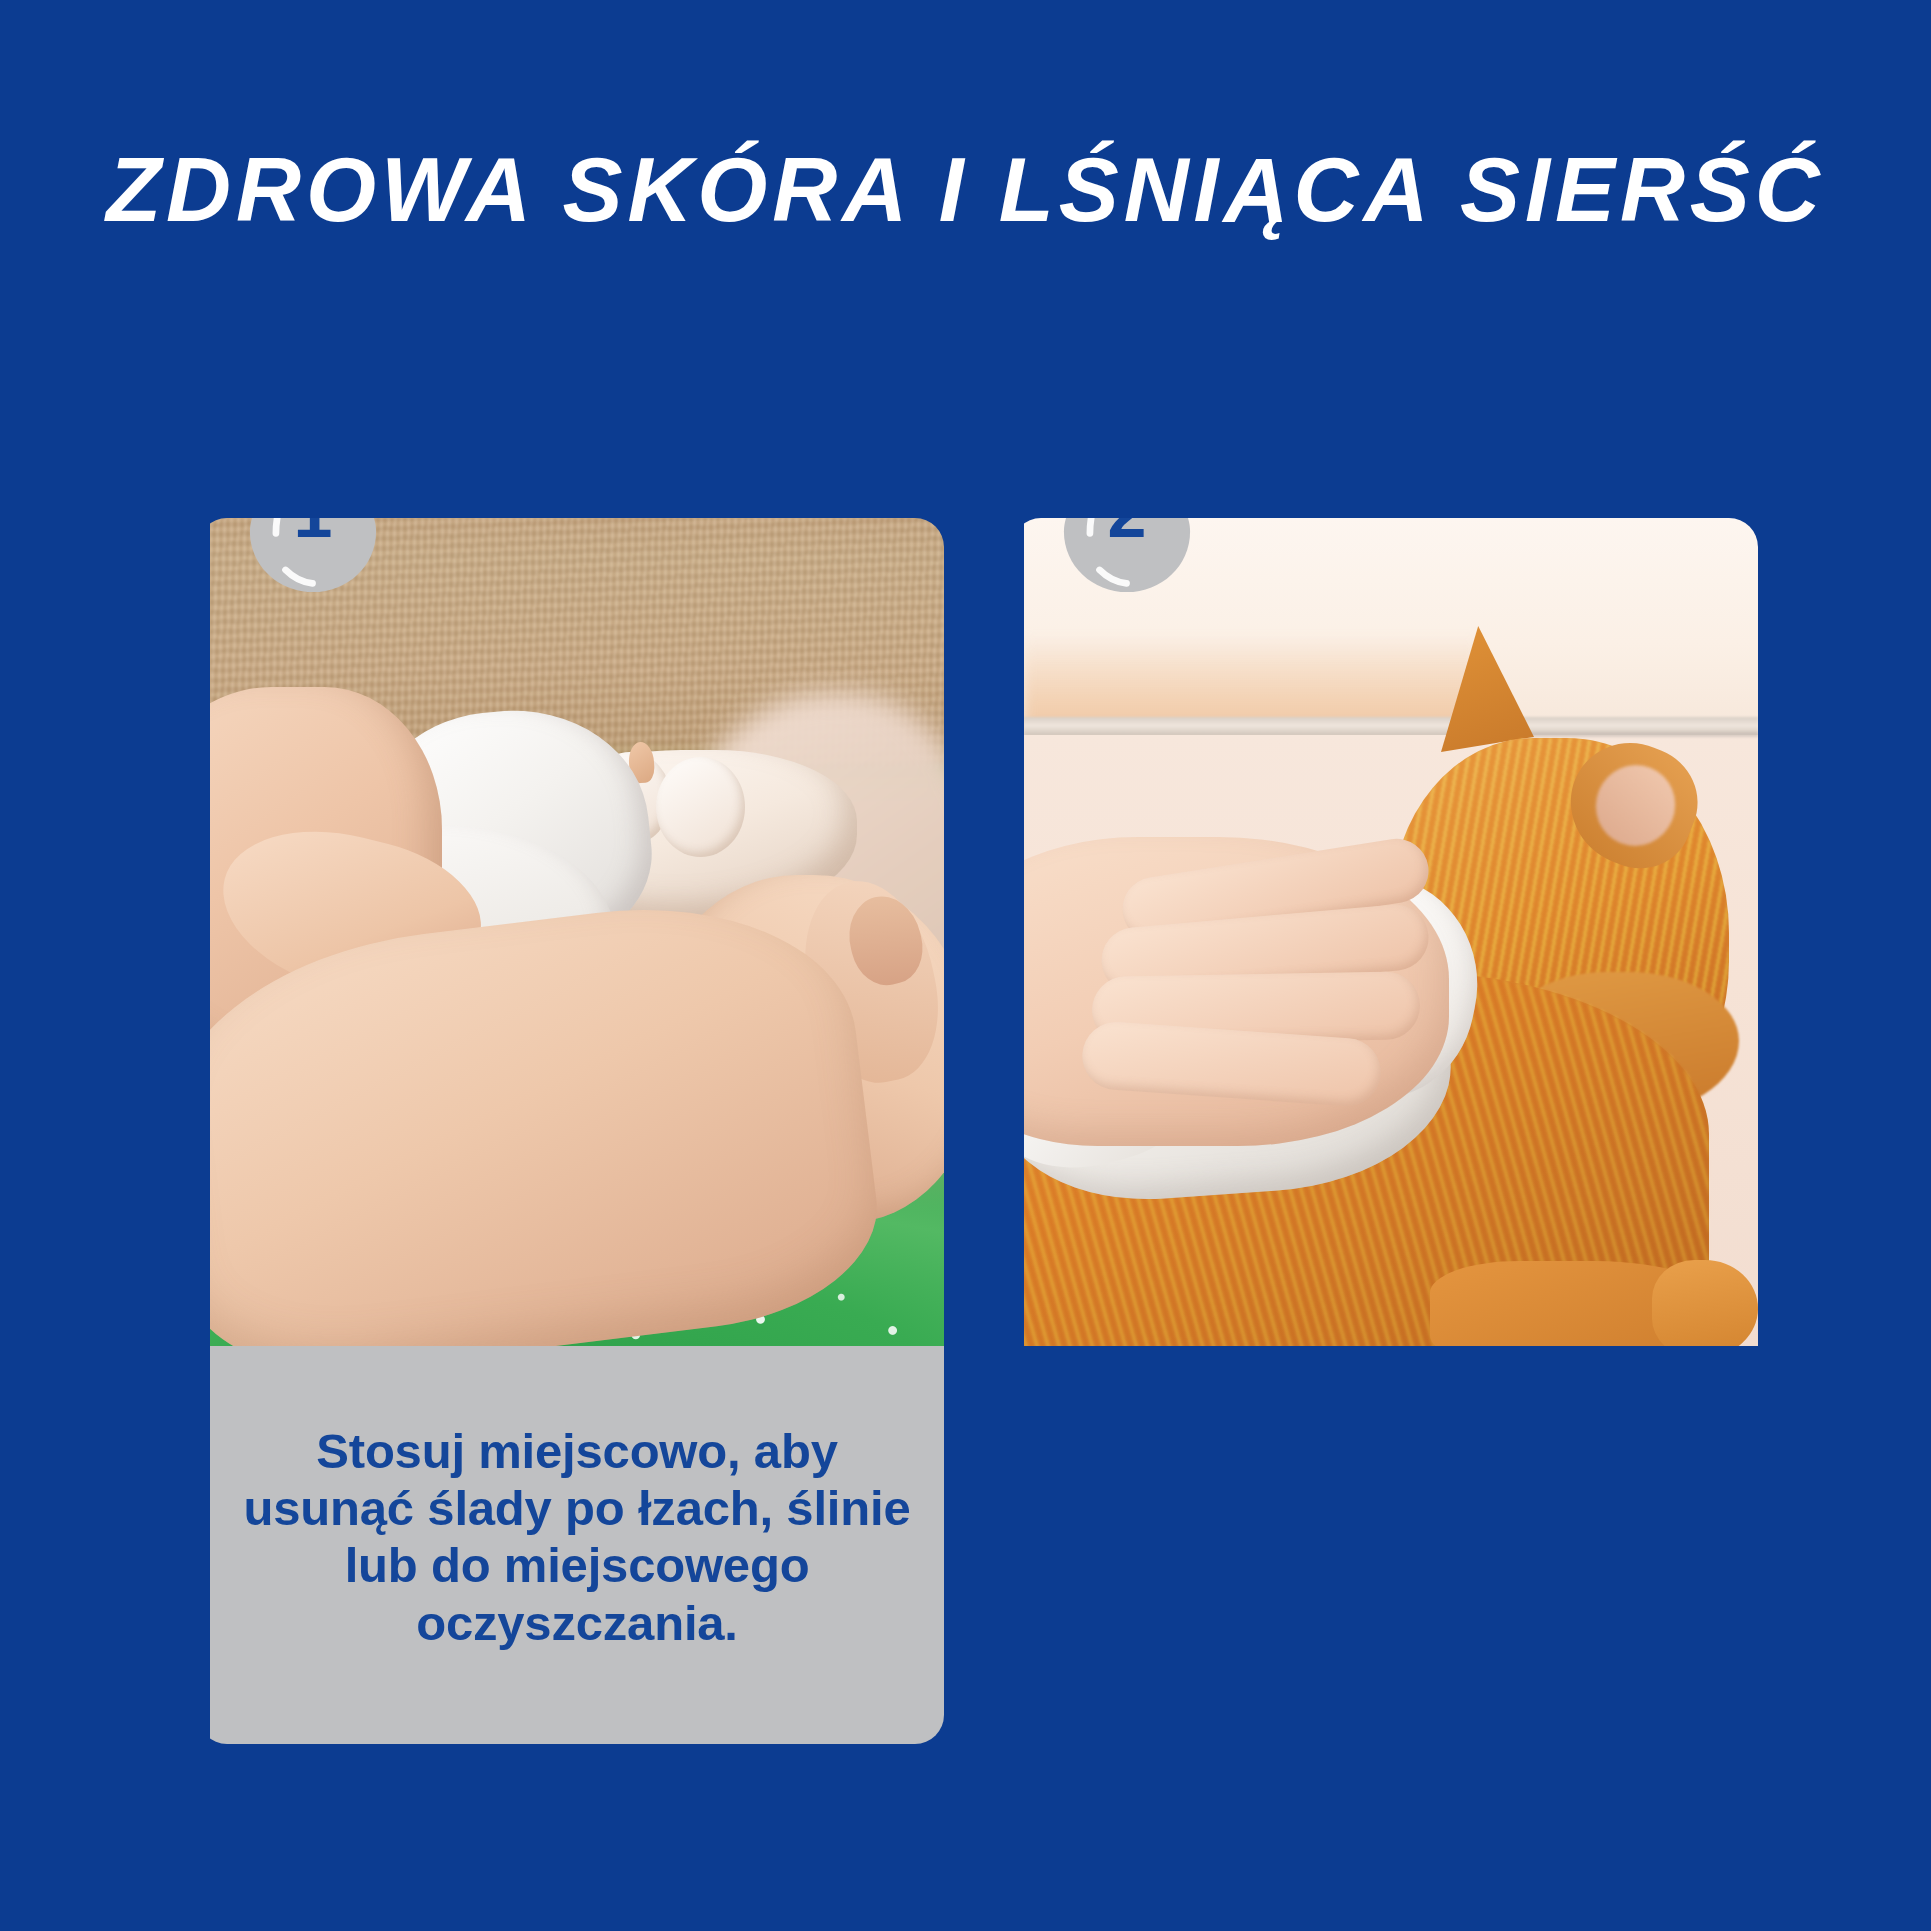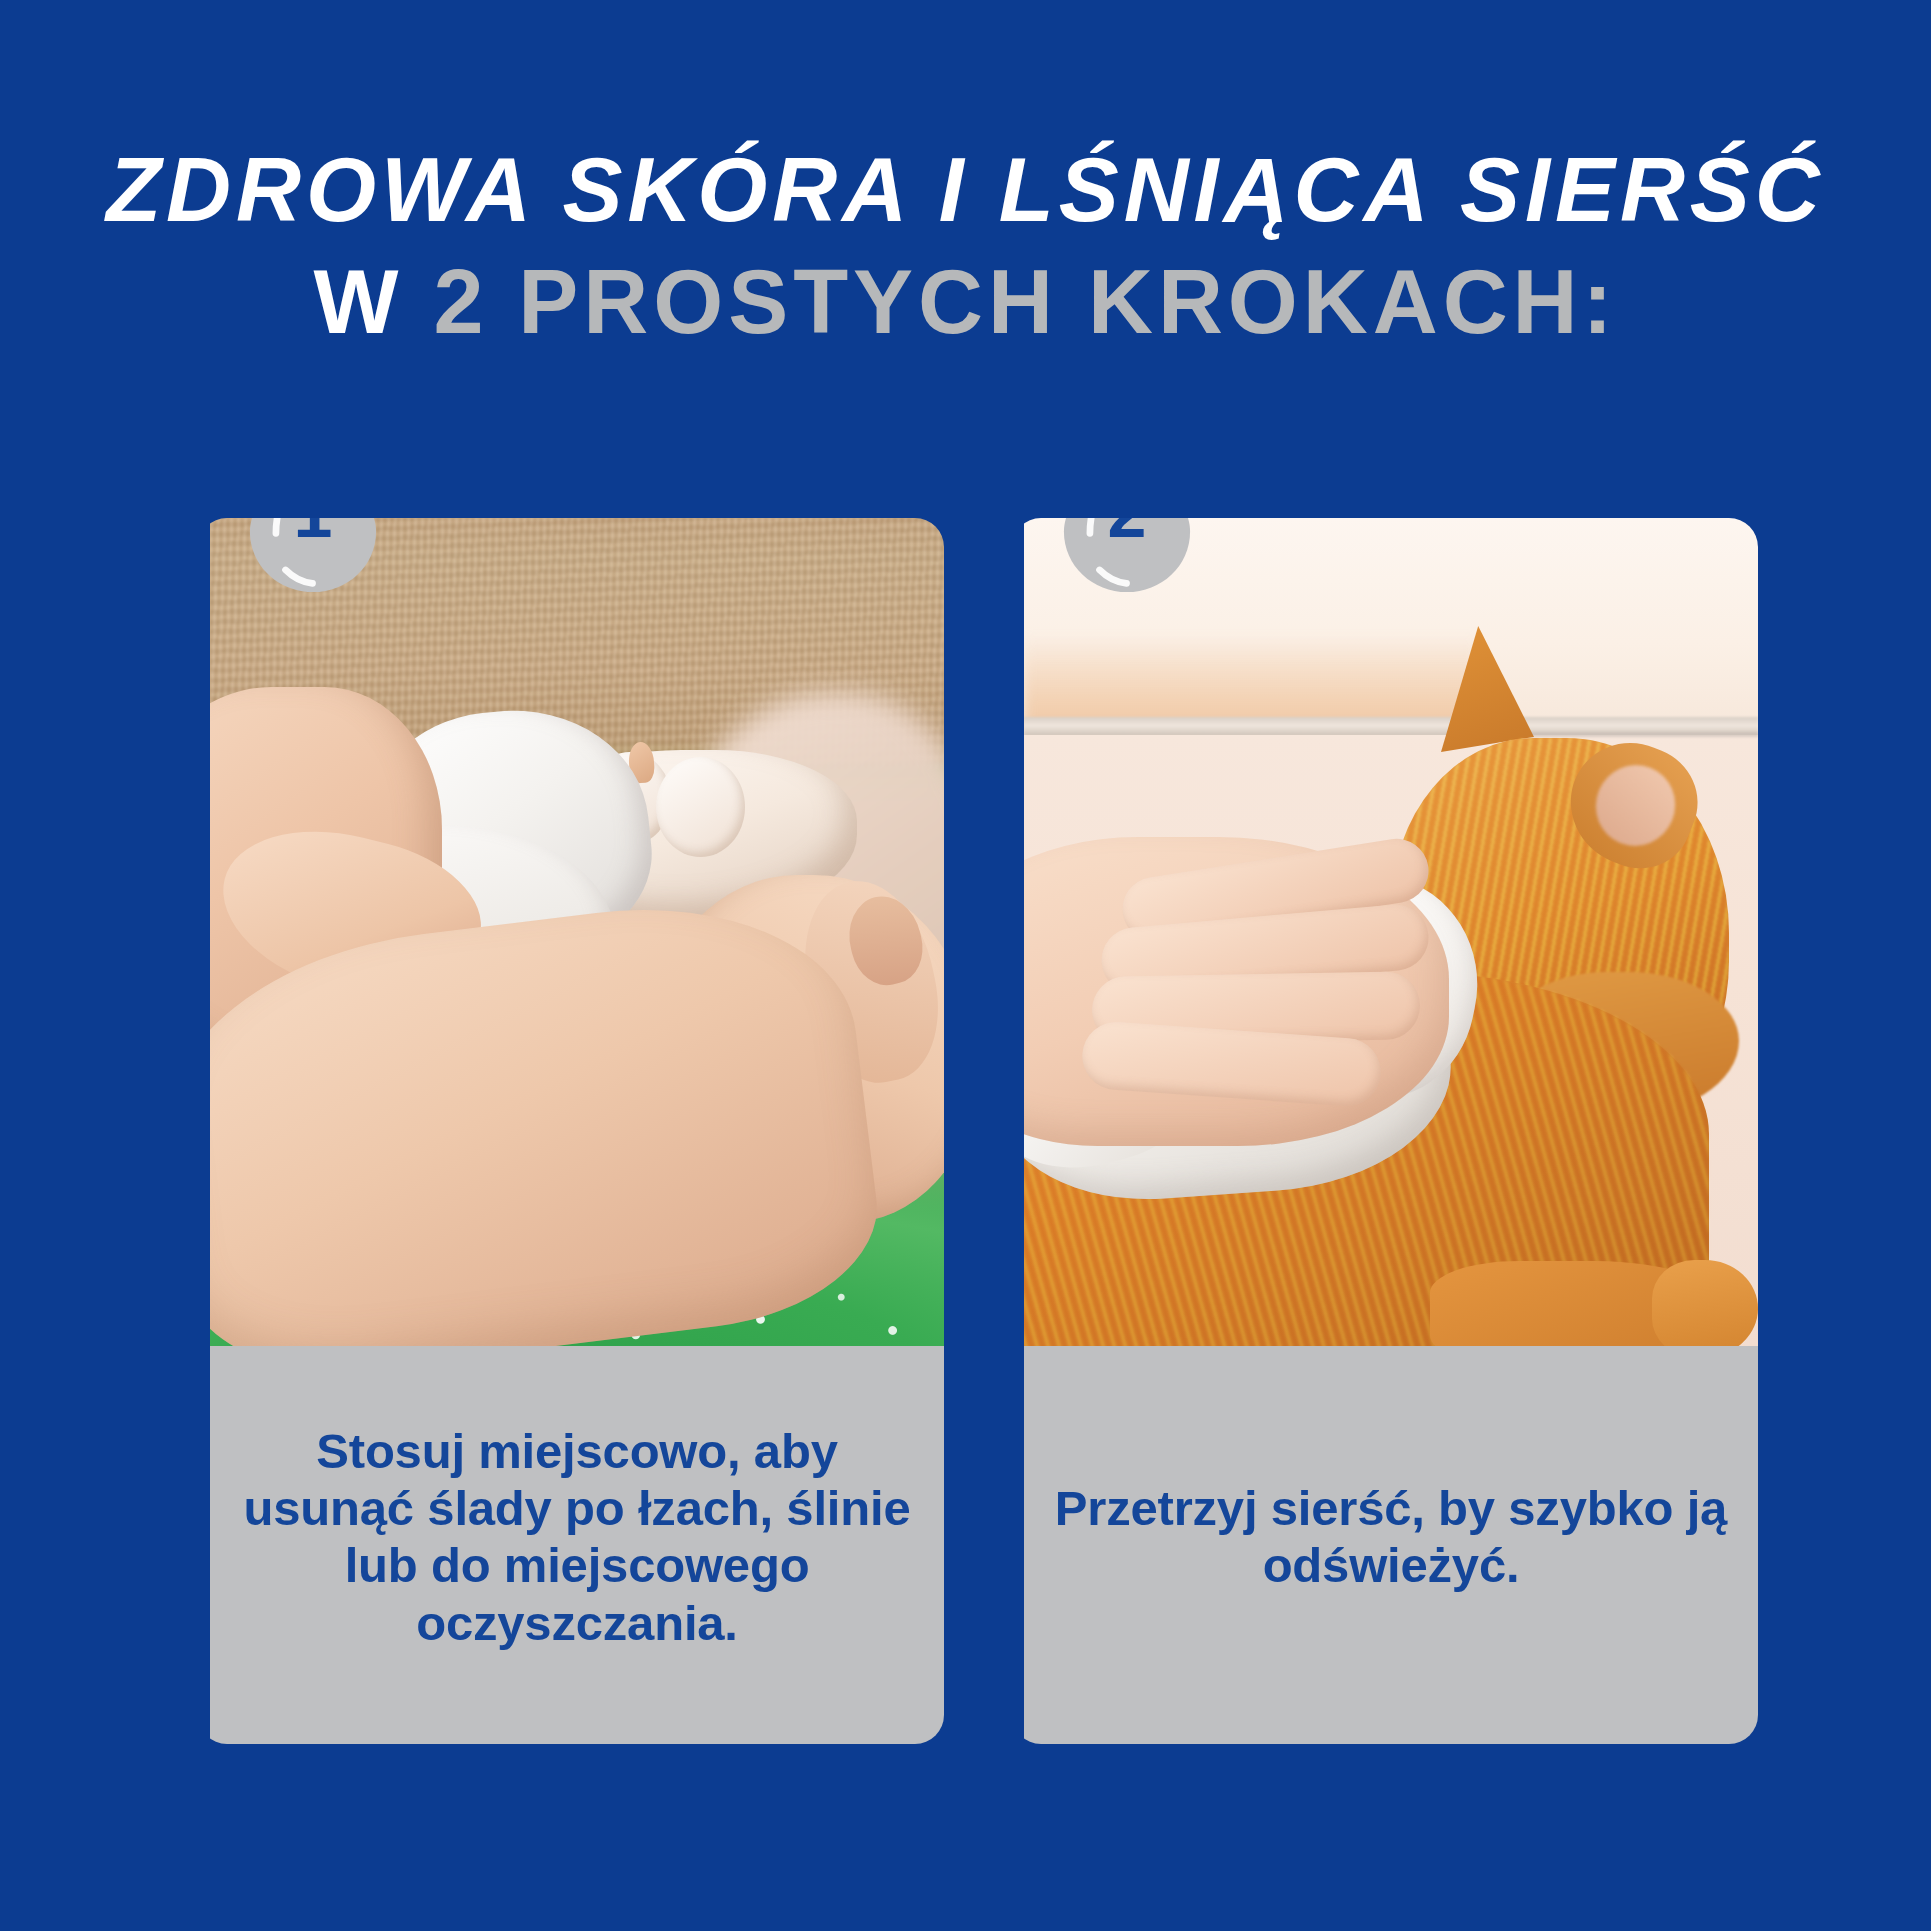--- a/index.html
+++ b/index.html
@@ -418,21 +418,20 @@
     letter-spacing: -0.004em;
   }
 </style>
 </head>
 <body>
 
 <div id="stage">
 
   <div class="heading">
     <div class="heading-line heading-line-1">ZDROWA SKÓRA I LŚNIĄCA SIERŚĆ</div>
-    <div class="heading-line heading-line-2"><span class="lead-white">W</span> <span>2 PROSTYCH KROKACH:</span></div>
   </div>
 
   <div class="cards">
 
     <div class="card">
       <div class="card-inner">
 
         <div class="photo photo-dog photo-soft">
           <div class="dog-wall-texture"></div>
           <div class="dog-grass"></div>
@@ -507,21 +506,18 @@
           <div class="droplet">
             <svg viewBox="0 0 145 190">
               <path d="M72.5 2 C72.5 2 138 86 138 124 C138 160 108 187 72.5 187 C37 187 7 160 7 124 C7 86 72.5 2 72.5 2 Z" fill="#bfc0c2"></path>
               <path d="M34 126 C34 96 48 72 60 57" fill="none" stroke="#ffffff" stroke-width="7" stroke-linecap="round" opacity="0.92"></path>
               <path d="M44 164 C52 172 62 177 72 178" fill="none" stroke="#ffffff" stroke-width="7" stroke-linecap="round" opacity="0.92"></path>
             </svg>
             <div class="droplet-num">2</div>
           </div>
         </div>
 
-        <div class="caption">
-          <p>Przetrzyj sierść, by szybko ją odświeżyć.</p>
-        </div>
       </div>
     </div>
 
   </div>
 </div>
 
 
 </body></html>

